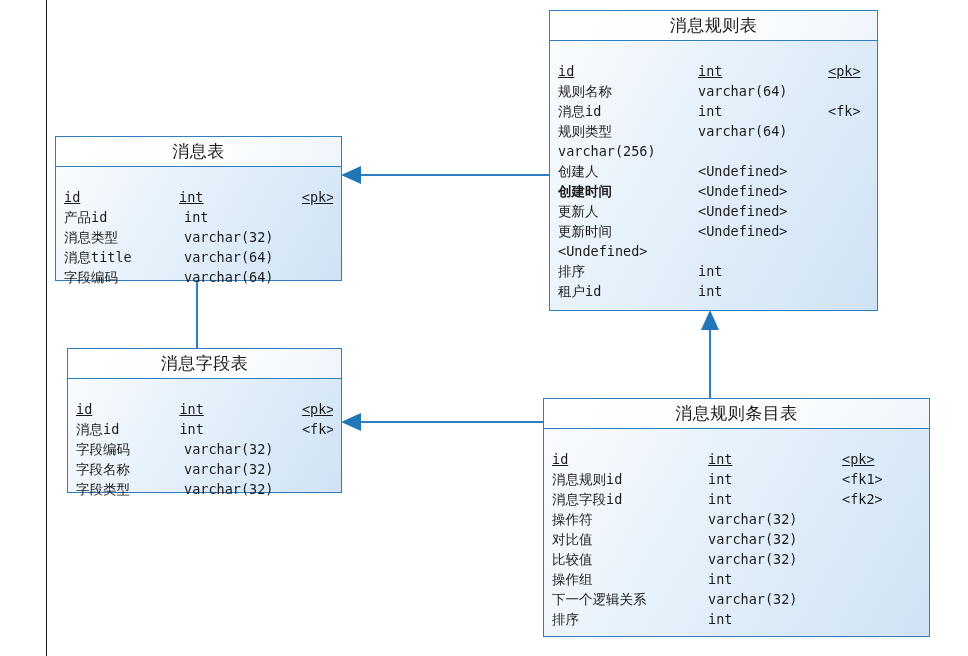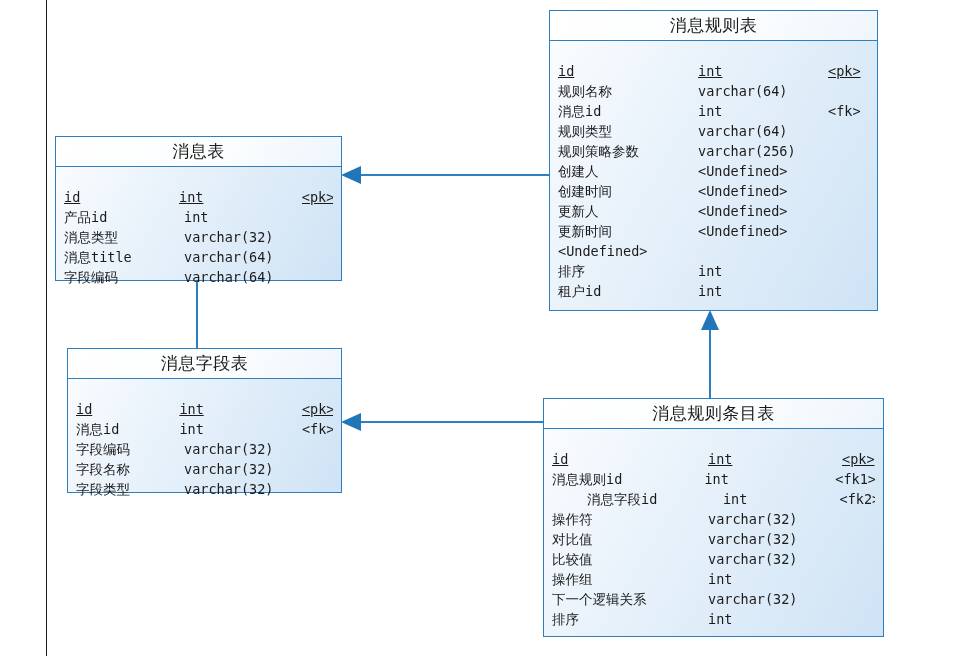--- a/index.html
+++ b/index.html
@@ -146,31 +146,30 @@
           <span class="attr-name" style="width: 140px;">消息id</span>
           <span class="attr-type" style="width: 130px;">int</span>
           <span class="attr-key">&lt;fk&gt;</span>
         </div>
         <div class="attr-row">
           <span class="attr-name" style="width: 140px;">规则类型</span>
           <span class="attr-type" style="width: 130px;">varchar(64)</span>
           <span class="attr-key"></span>
         </div>
         <div class="attr-row">
-          <span class="attr-name" style="width: 140px;">规则策略参数</span>
           <span class="attr-type" style="width: 130px;">varchar(256)</span>
           <span class="attr-key"></span>
         </div>
         <div class="attr-row">
           <span class="attr-name" style="width: 140px;">创建人</span>
           <span class="attr-type" style="width: 130px;">&lt;Undefined&gt;</span>
           <span class="attr-key"></span>
         </div>
         <div class="attr-row">
-          <span class="attr-name" style="width: 140px;">创建时间</span>
+          <span class="attr-name" style="width: 140px; font-weight: bold;">创建时间</span>
           <span class="attr-type" style="width: 130px;">&lt;Undefined&gt;</span>
           <span class="attr-key"></span>
         </div>
         <div class="attr-row">
           <span class="attr-name" style="width: 140px;">更新人</span>
           <span class="attr-type" style="width: 130px;">&lt;Undefined&gt;</span>
           <span class="attr-key"></span>
         </div>
         <div class="attr-row">
           <span class="attr-name" style="width: 140px;">更新时间</span>
@@ -220,37 +219,37 @@
           <span class="attr-key"></span>
         </div>
         <div class="attr-row">
           <span class="attr-name" style="width: 108px;">字段类型</span>
           <span class="attr-type" style="width: 128px;">varchar(32)</span>
           <span class="attr-key"></span>
         </div>
       </div>
   </div>
 
-  <div class="entity" style="left: 543px; top: 398px; width: 341px; height: 239px;">
+  <div class="entity" style="left: 543px; top: 398px; width: 387px; height: 239px;">
     <div class="entity-header">
       <span class="entity-title">消息规则条目表</span>
     </div>
     <div class="entity-body">
         <div class="attr-row pk">
           <span class="attr-name" style="width: 156px;">id</span>
           <span class="attr-type" style="width: 134px;">int</span>
           <span class="attr-key">&lt;pk&gt;</span>
         </div>
         <div class="attr-row">
           <span class="attr-name" style="width: 156px;">消息规则id</span>
           <span class="attr-type" style="width: 134px;">int</span>
           <span class="attr-key">&lt;fk1&gt;</span>
         </div>
         <div class="attr-row">
-          <span class="attr-name" style="width: 156px; margin-left: 35px;">消息字段id</span>
+          <span class="attr-name" style="width: 156px;">消息字段id</span>
           <span class="attr-type" style="width: 134px;">int</span>
           <span class="attr-key">&lt;fk2&gt;</span>
         </div>
         <div class="attr-row">
           <span class="attr-name" style="width: 156px;">操作符</span>
           <span class="attr-type" style="width: 134px;">varchar(32)</span>
           <span class="attr-key"></span>
         </div>
         <div class="attr-row">
           <span class="attr-name" style="width: 156px;">对比值</span>

